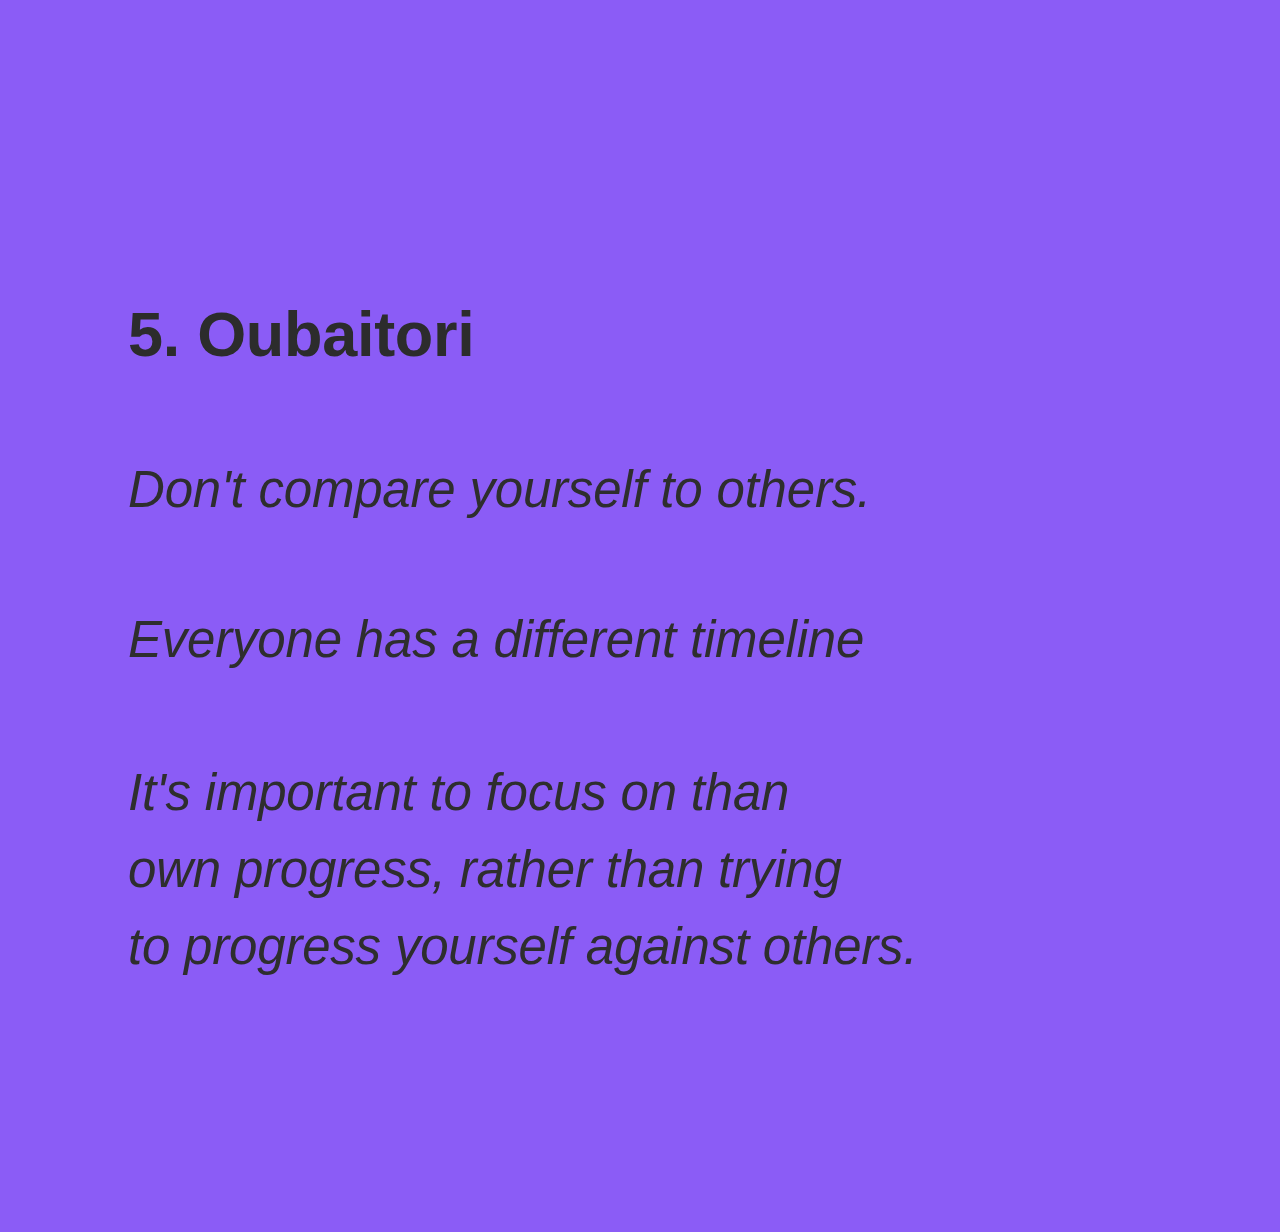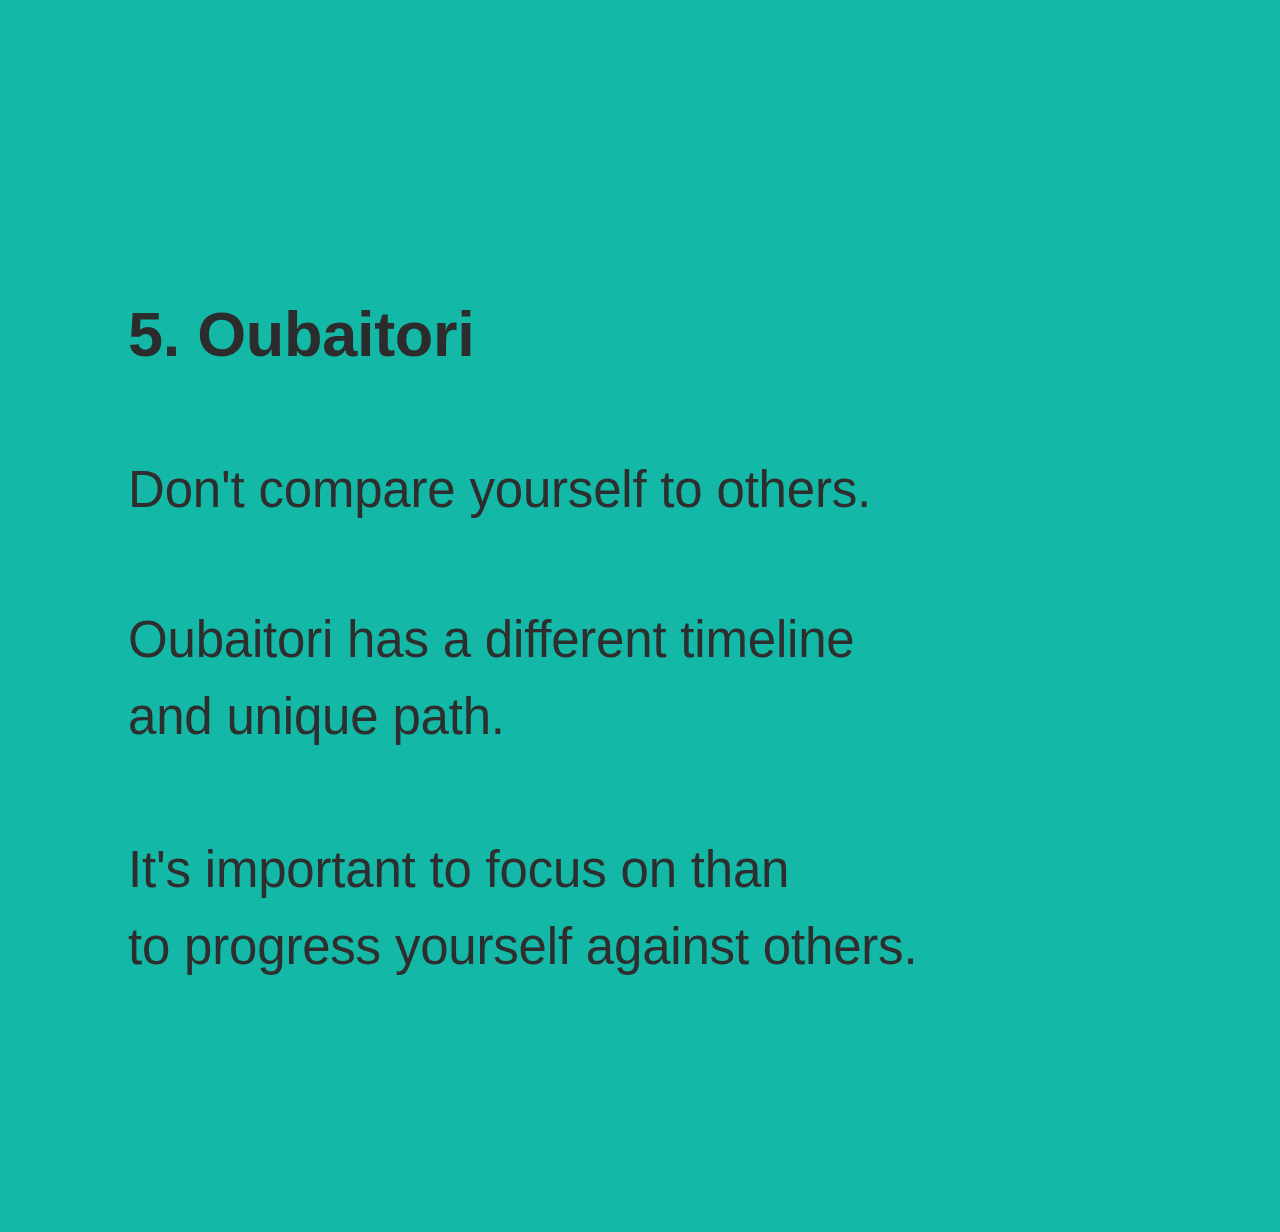--- a/index.html
+++ b/index.html
@@ -37,45 +37,46 @@
     margin: 0 0 0 0;
     white-space: nowrap;
   }
   .para {
     font-size: 51px;
     font-weight: 400;
     color: #2e2e2e;
     line-height: 77px;
     letter-spacing: -0.2px;
     margin: 0;
+    font-style: italic;
   }
   .para-1 { margin-top: 83px; }
   .para-2 { margin-top: 73px; }
   .para-3 { margin-top: 76px; }
   .para .line {
     display: block;
     white-space: nowrap;
   }
 </style>
 </head>
 <body>
 
-<div class="card" style="background: #14b8a6;">
+<div class="card" style="background: #8b5cf6;">
   <div class="content">
 
     <h1 class="heading" style="color: rgb(44, 44, 44);">5. Oubaitori</h1>
 
     <p class="para para-1" style="color: rgb(46, 46, 46);">
       <span class="line">Don't compare yourself to others.</span>
     </p>
 
     <p class="para para-2" style="color: rgb(46, 46, 46);">
-      <span class="line">Oubaitori has a different timeline</span>
-      <span class="line">and unique path.</span>
+      <span class="line">Everyone has a different timeline</span>
     </p>
 
     <p class="para para-3" style="color: rgb(46, 46, 46);">
       <span class="line">It's important to focus on than</span>
+      <span class="line">own progress, rather than trying</span>
       <span class="line">to progress yourself against others.</span>
     </p>
 
   </div>
 </div>
 
 </body></html>

